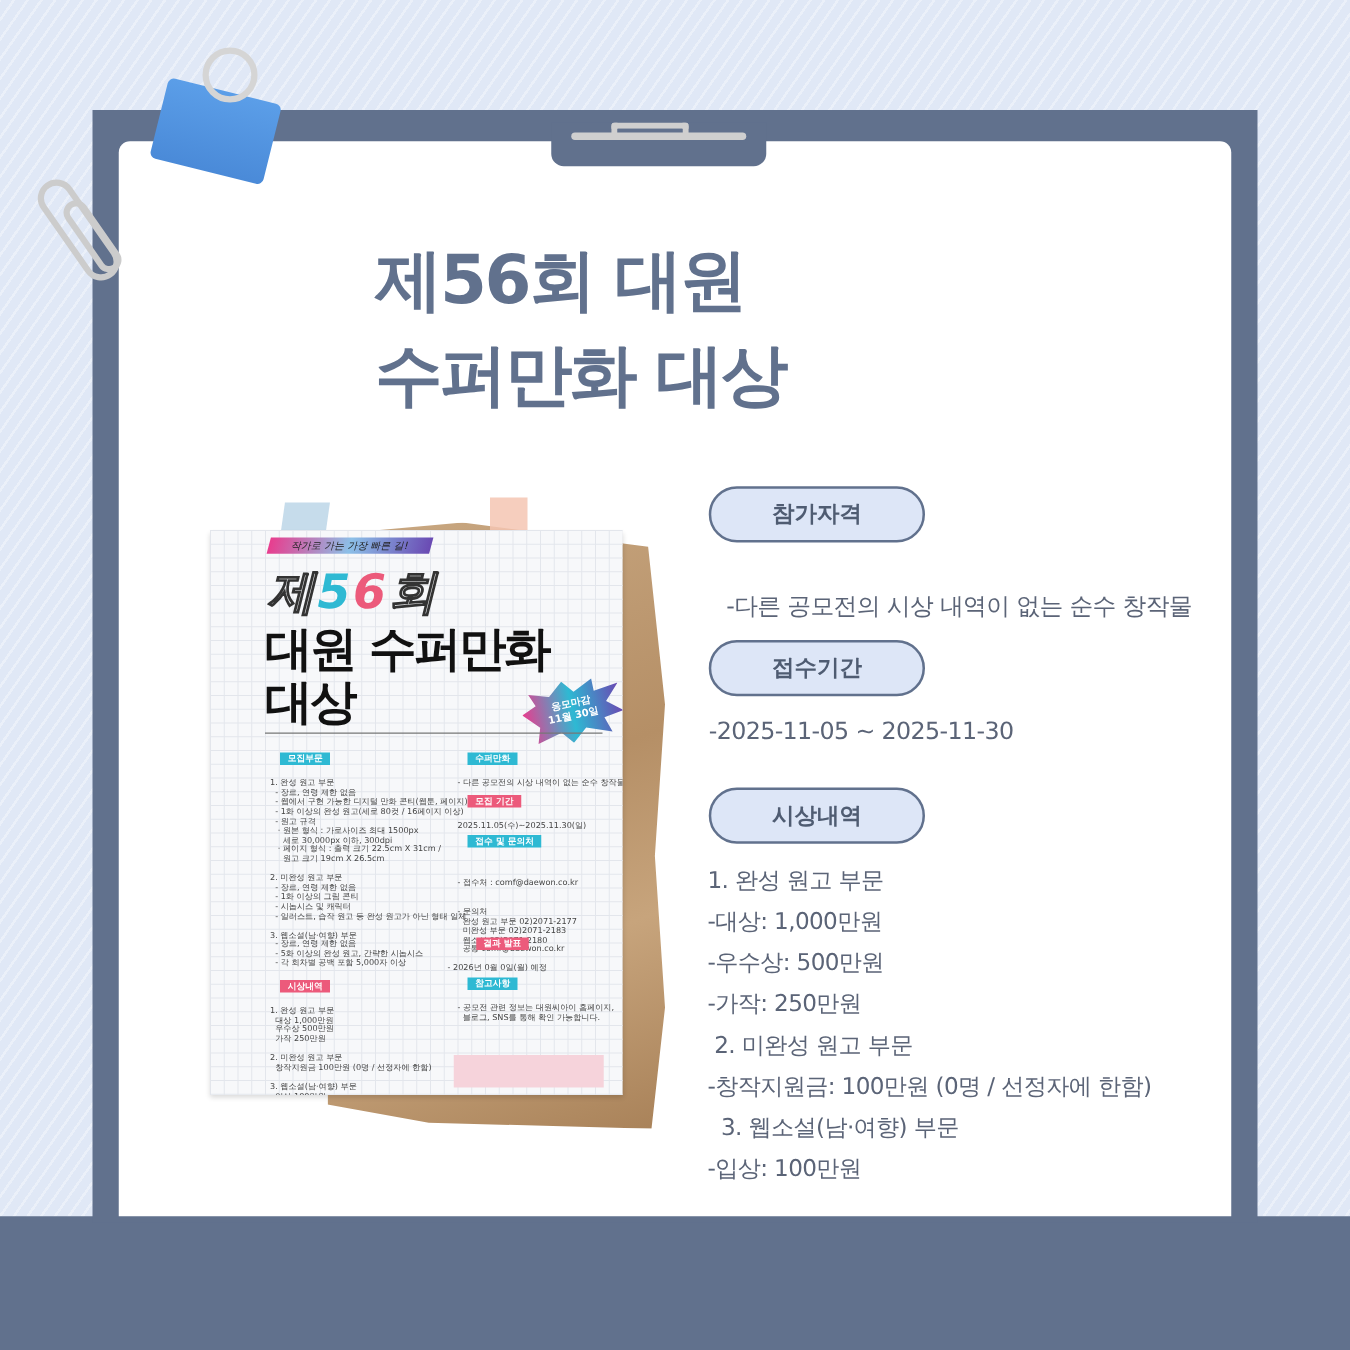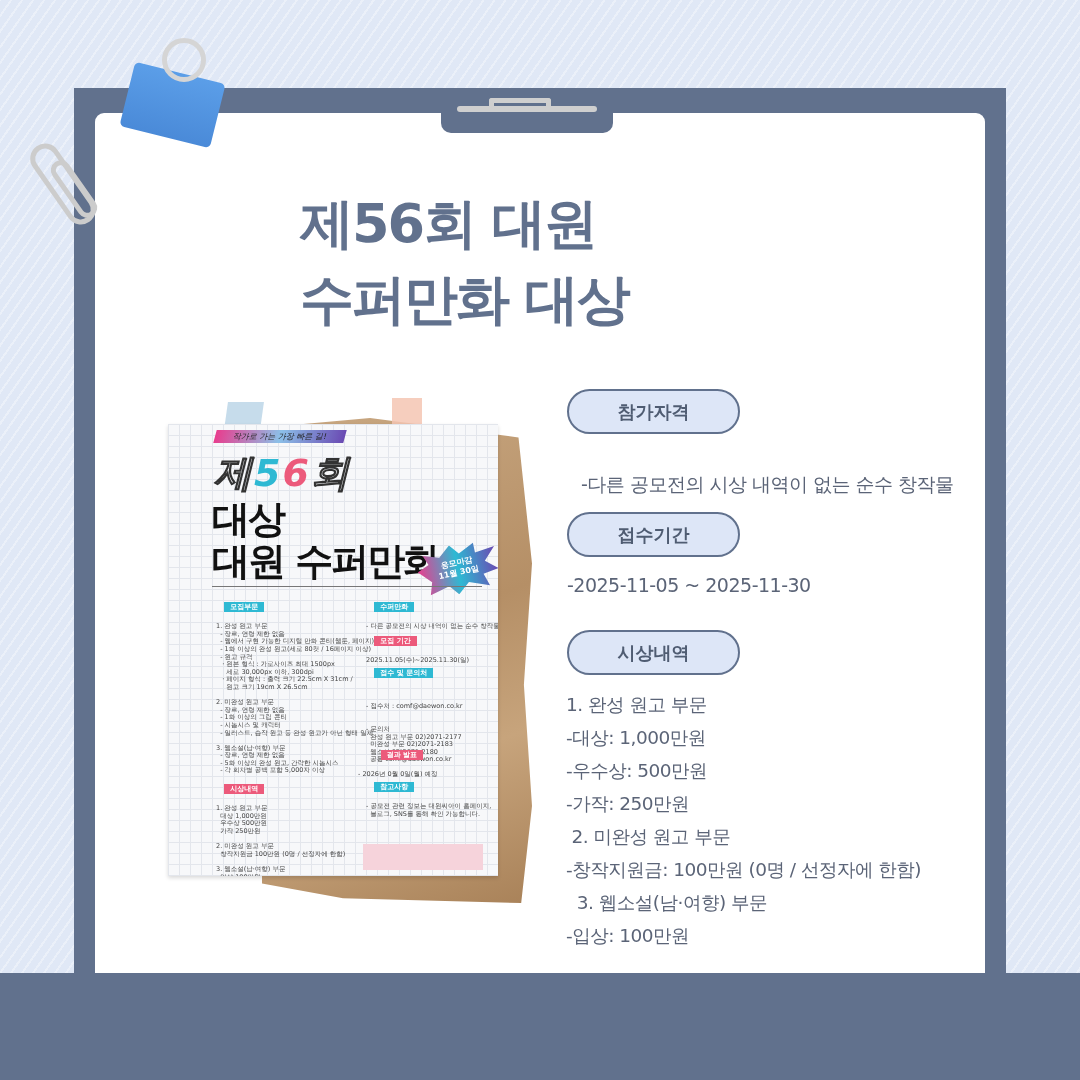--- a/index.html
+++ b/index.html
@@ -76,22 +76,22 @@
   <div>수퍼만화 대상</div>
 </div>
 
 <div class="tape" style="left:226px;top:402px;width:36px;background:#bcd6e8;transform:skewX(-8deg);"></div>
 <div class="kraft"></div>
 <div class="tape" style="left:392px;top:398px;width:30px;background:#f5c5b3;"></div>
 <div class="poster">
   <div class="p-tag">작가로 가는 가장 빠른 길!</div>
   <div class="p-num"><span class="o">제</span><span class="c1">5</span><span class="c2">6</span><span class="o">회</span></div>
   <div class="p-head">
+    <div>대원 수퍼만화</div>
     <div>대상</div>
-    <div>대원 수퍼만화</div>
   </div>
   <div class="p-burst" style="white-space:pre;">응모마감
 11월 30일</div>
   <div class="p-rule"></div>
 
   <div class="p-sec" style="left:48px;top:170px;">
     <span class="p-lbl cyan">모집부문</span>
     <div style="margin-top:4px;">1. 완성 원고 부문
   - 장르, 연령 제한 없음
   - 웹에서 구현 가능한 디지털 만화 콘티(웹툰, 페이지)

